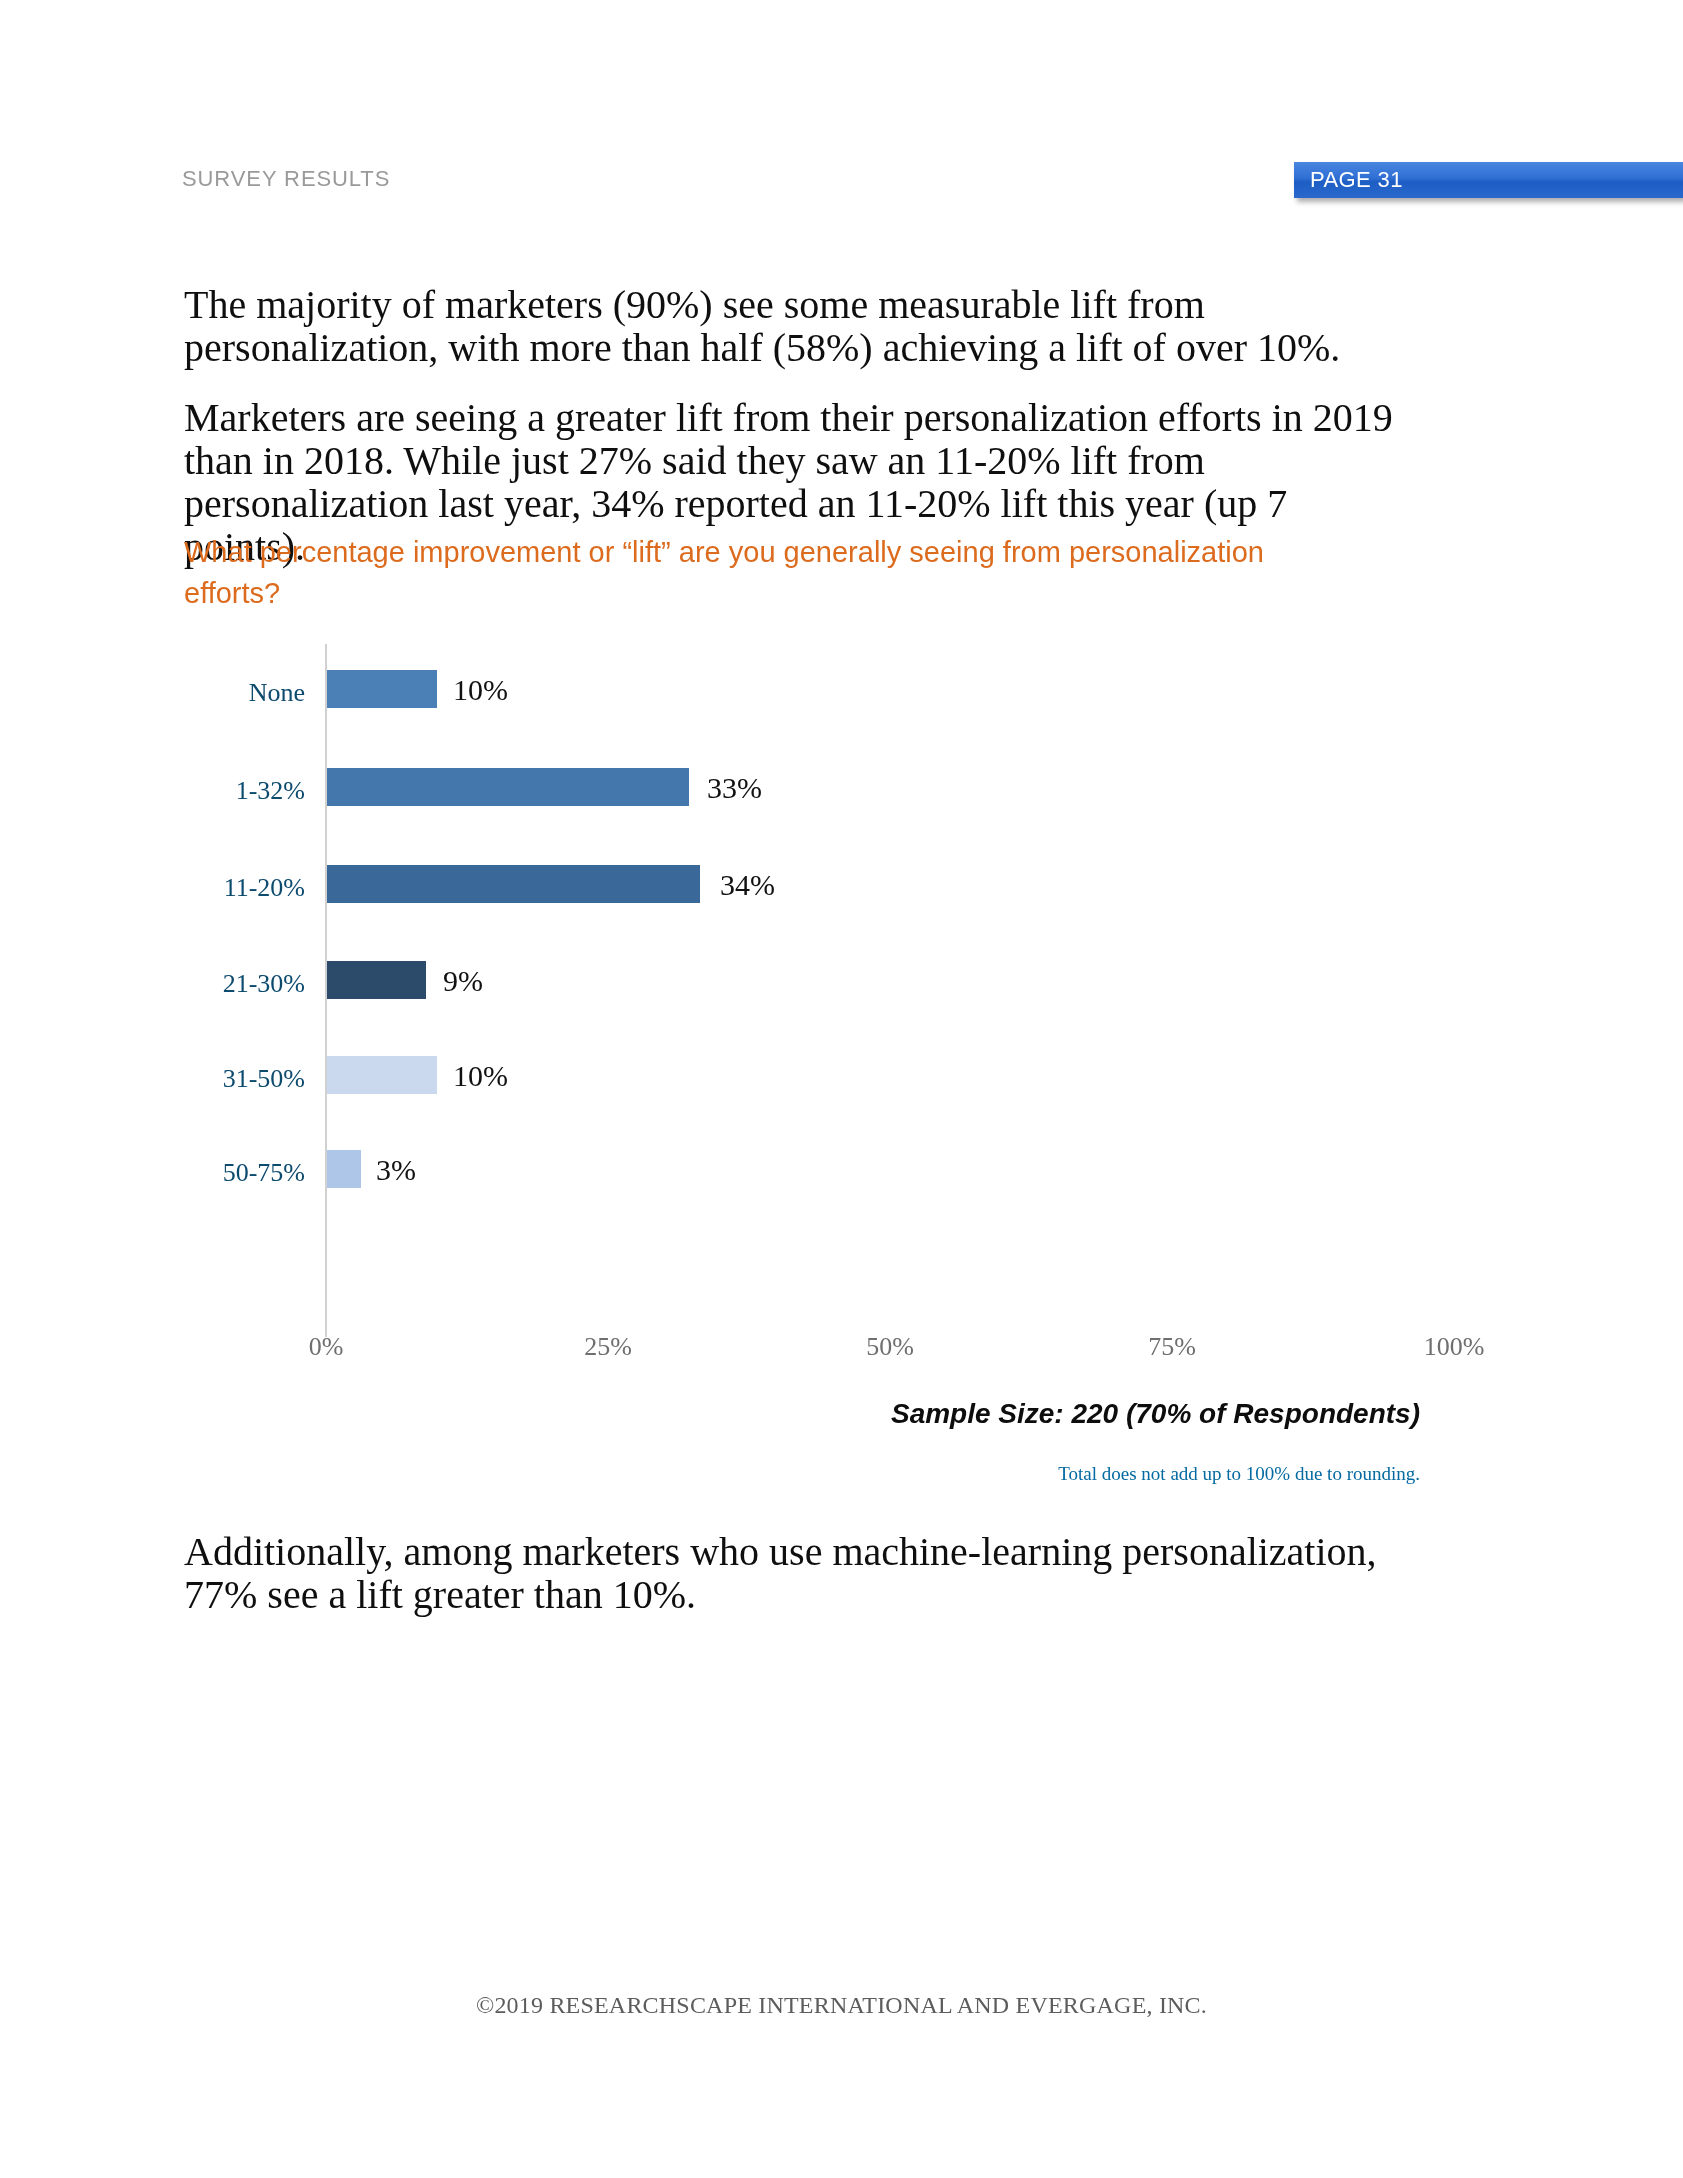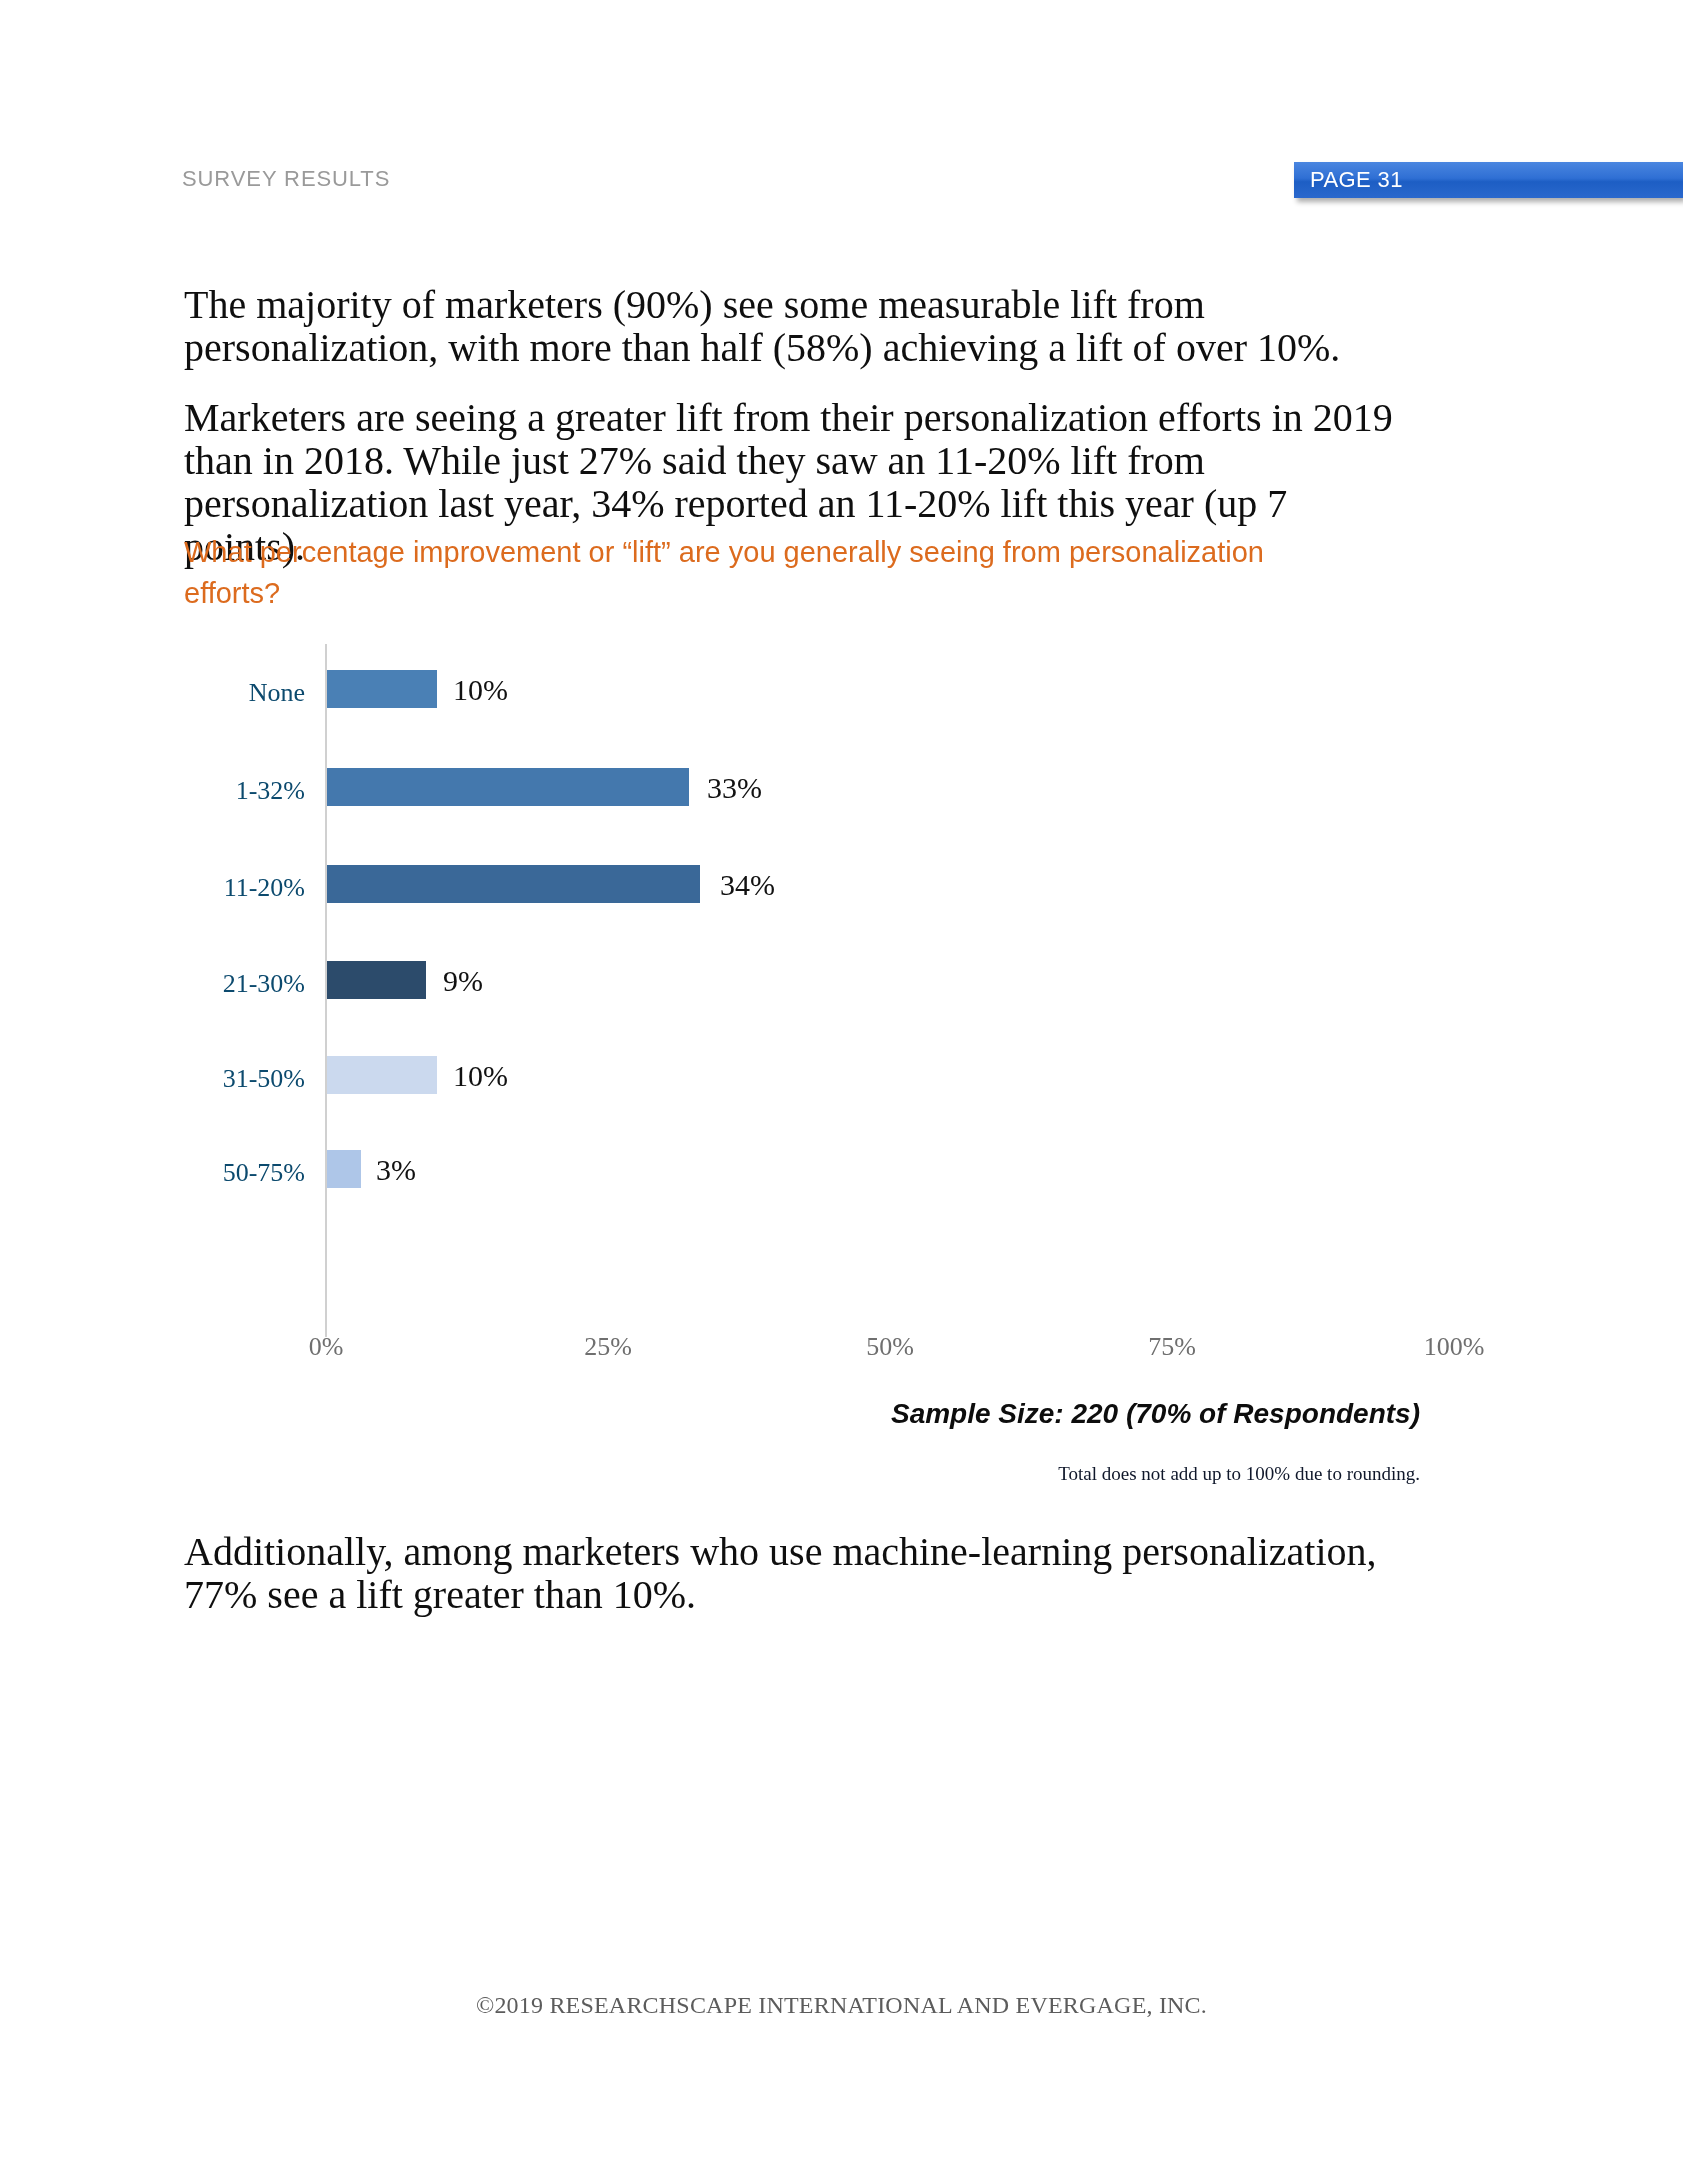--- a/index.html
+++ b/index.html
@@ -155,21 +155,21 @@
     color: #0d0d0d;
   }
   #rounding-note {
     position: absolute;
     left: 0;
     top: 1463px;
     width: 1420px;
     text-align: right;
     font-family: "Liberation Serif", serif;
     font-size: 19px;
-    color: #0f172a;
+    color: #0369a1;
   }
 
   
   #footer {
     position: absolute;
     left: 0;
     top: 1992px;
     width: 1683px;
     text-align: center;
     font-family: "Liberation Serif", serif;

